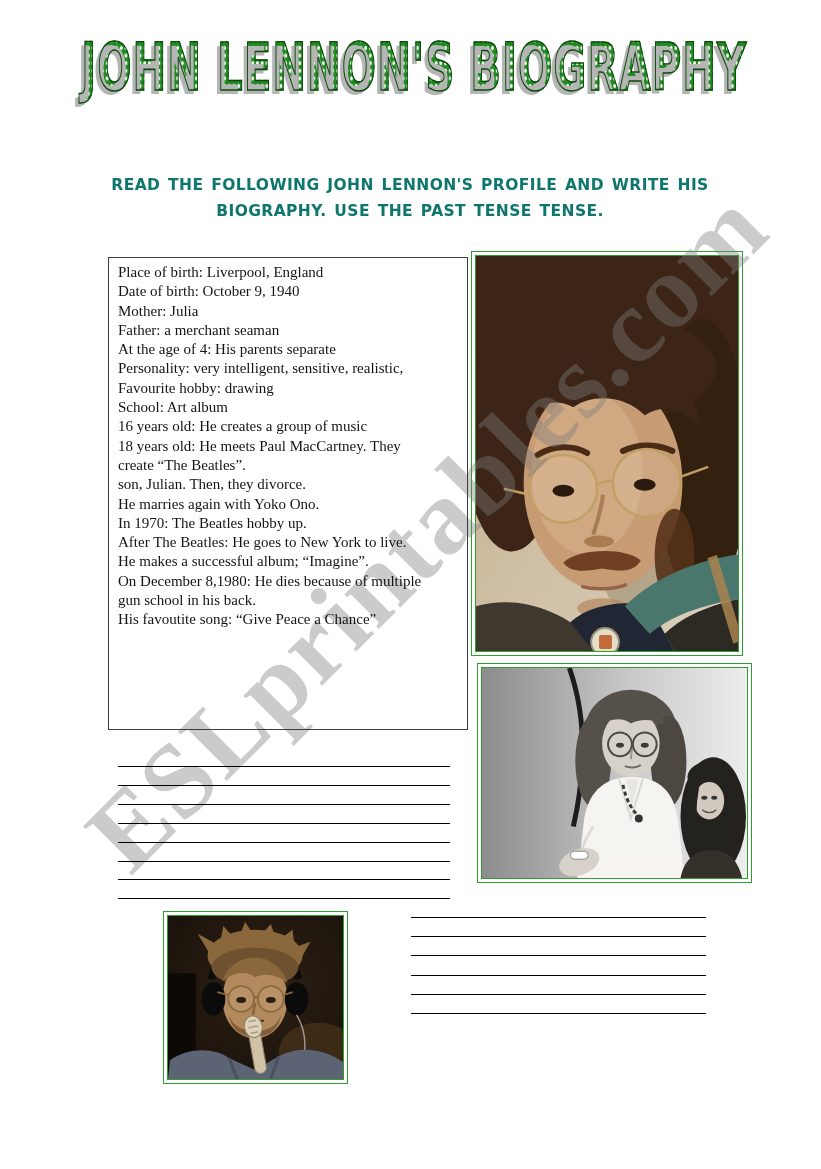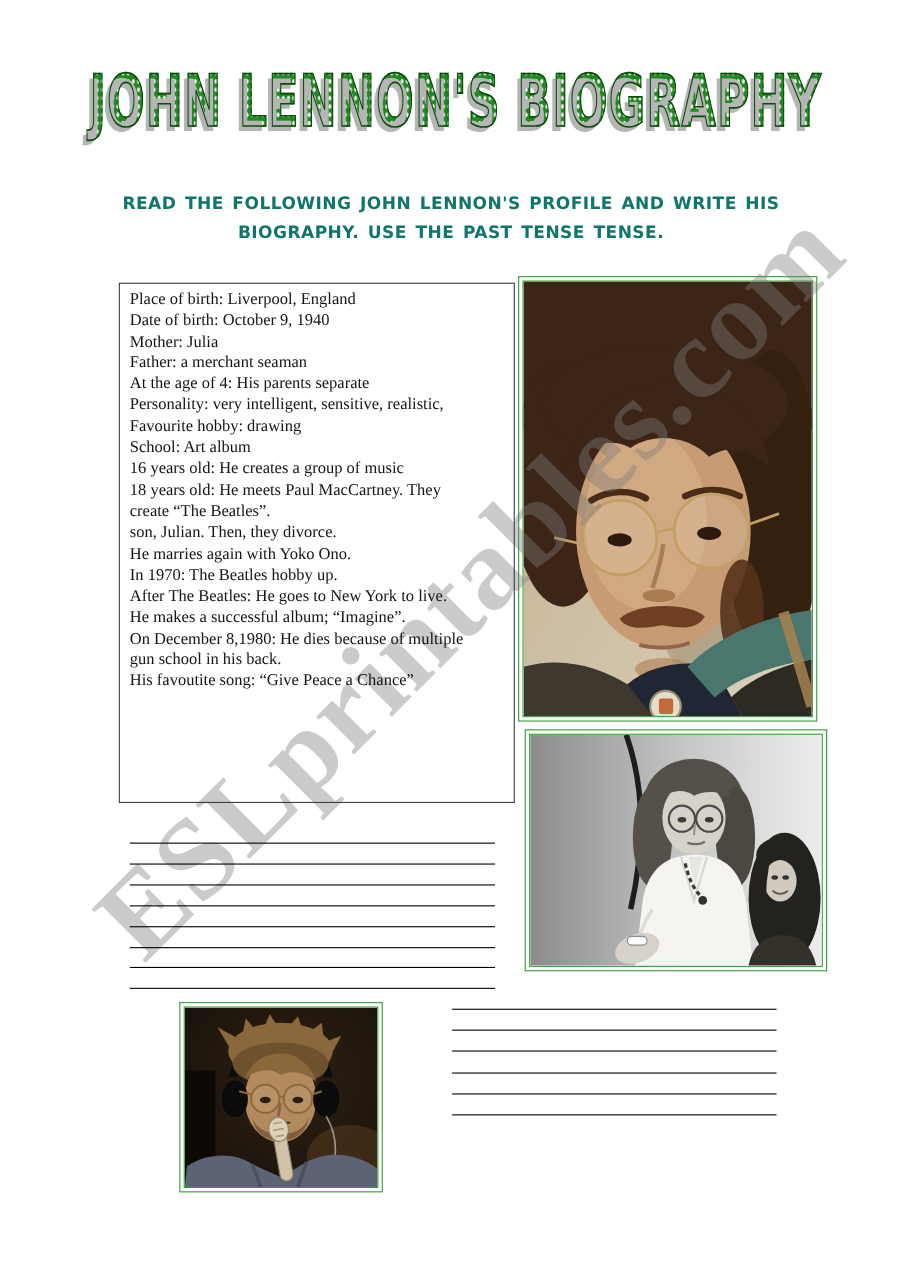--- a/index.html
+++ b/index.html
@@ -1,20 +1,20 @@
 <!DOCTYPE html>
 <html><head>
 <meta charset="utf-8">
 <style>
   html,body{margin:0;padding:0;background:#ffffff;}
   .page{position:relative;width:821px;height:1169px;background:#ffffff;overflow:hidden;
         font-family:"Liberation Sans",sans-serif;}
 
   
-  .title-wrap{position:absolute;left:60px;top:68px;width:700px;text-align:center;z-index:10;}
+  .title-wrap{position:absolute;left:60px;top:42px;width:700px;text-align:center;z-index:10;}
   .title{display:inline-block;font-family:"DejaVu Sans",sans-serif;font-weight:bold;
          font-size:43px;letter-spacing:1px;white-space:nowrap;
          transform:scale(0.94,1.52);transform-origin:50% 50%;
          background-color:#1f8a1f;
          background-image:radial-gradient(circle,rgba(255,255,255,0.95) 1.1px,rgba(255,255,255,0) 1.7px);
          background-size:5px 5px;
          -webkit-background-clip:text;background-clip:text;
          color:transparent;-webkit-text-fill-color:transparent;
          -webkit-text-stroke:1px #0c4a0c;
          text-shadow:-4px 3px 0 #b5b5b5;}

